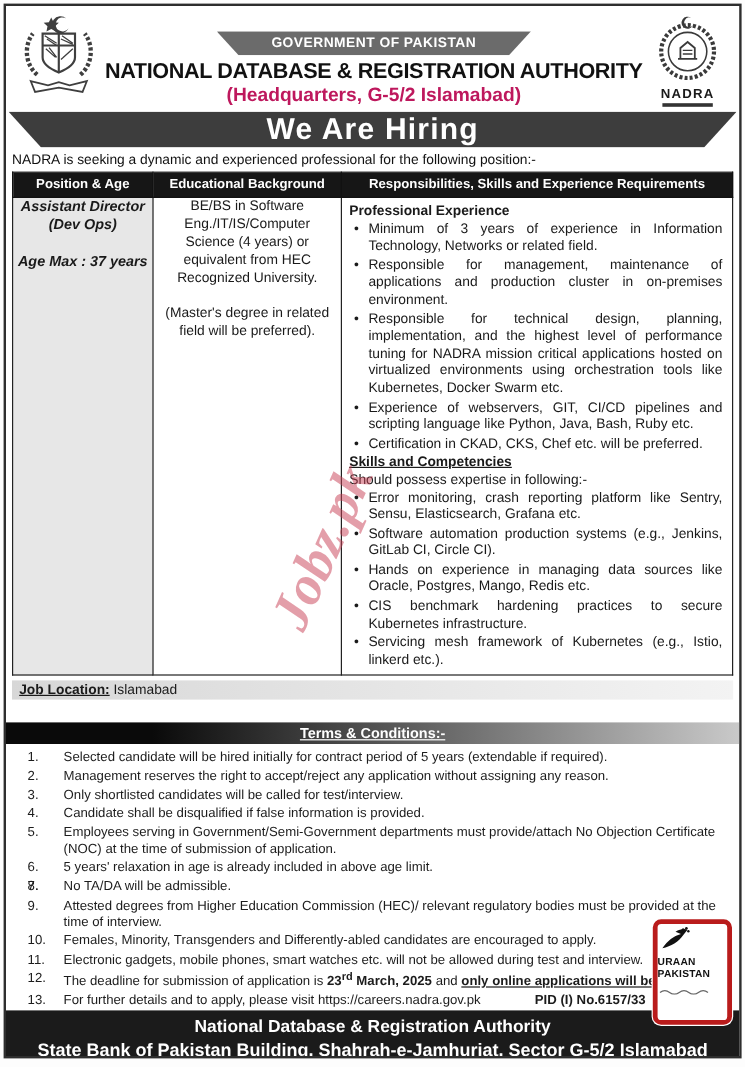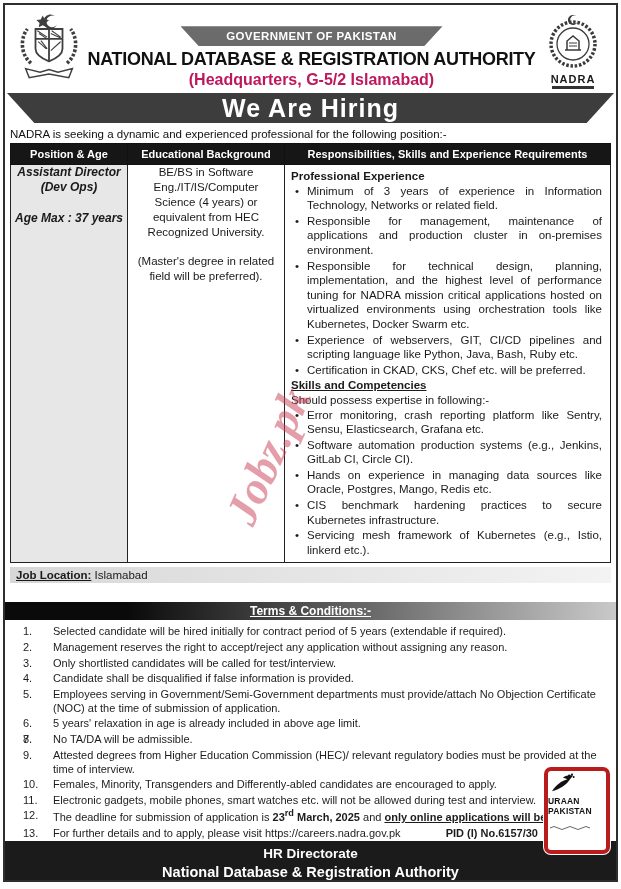--- a/index.html
+++ b/index.html
@@ -191,25 +191,24 @@
       <li><span class="num">3.</span><span>Only shortlisted candidates will be called for test/interview.</span></li>
       <li><span class="num">4.</span><span>Candidate shall be disqualified if false information is provided.</span></li>
       <li><span class="num">5.</span><span>Employees serving in Government/Semi-Government departments must provide/attach No Objection Certificate (NOC) at the time of submission of application.</span></li>
       <li><span class="num">6.</span><span>5 years' relaxation in age is already included in above age limit.</span></li>
       <li><span class="num">7.</span></li>
       <li><span class="num">8.</span><span>No TA/DA will be admissible.</span></li>
       <li><span class="num">9.</span><span>Attested degrees from Higher Education Commission (HEC)/ relevant regulatory bodies must be provided at the time of interview.</span></li>
       <li><span class="num">10.</span><span>Females, Minority, Transgenders and Differently-abled candidates are encouraged to apply.</span></li>
       <li><span class="num">11.</span><span>Electronic gadgets, mobile phones, smart watches etc. will not be allowed during test and interview.</span></li>
       <li><span class="num">12.</span><span>The deadline for submission of application is <b>23<sup>rd</sup> March, 2025</b> and <b class="u">only online applications will be accepted</b>.</span></li>
-      <li><span class="num">13.</span><span class="pid">PID (I) No.6157/30</span><span>For further details and to apply, please visit https://careers.nadra.gov.pk</span></li>
+      <li><span class="num">13.</span><span class="pid">PID (I) No.6157/33</span><span>For further details and to apply, please visit https://careers.nadra.gov.pk</span></li>
     </ol>
 
   <footer>
-    <div class="f1">HR Directorate</div>
     <div class="f2">National Database &amp; Registration Authority</div>
     <div class="f3">State Bank of Pakistan Building, Shahrah-e-Jamhuriat, Sector G-5/2 Islamabad</div>
   </footer>
 
   <div class="uraan">
     <svg width="28" height="20" viewBox="0 0 30 22">
       <path d="M4 20 C9 13 14 9 21 7 L16 5 C20 2 25 2 27 3 L23 8 C19 14 12 18 4 20 Z" fill="#111"></path>
       <circle cx="23" cy="3" r="1.4" fill="#111"></circle>
       <circle cx="26" cy="1.8" r="1.2" fill="#111"></circle>
       <circle cx="27.8" cy="4.4" r="1.1" fill="#111"></circle>

